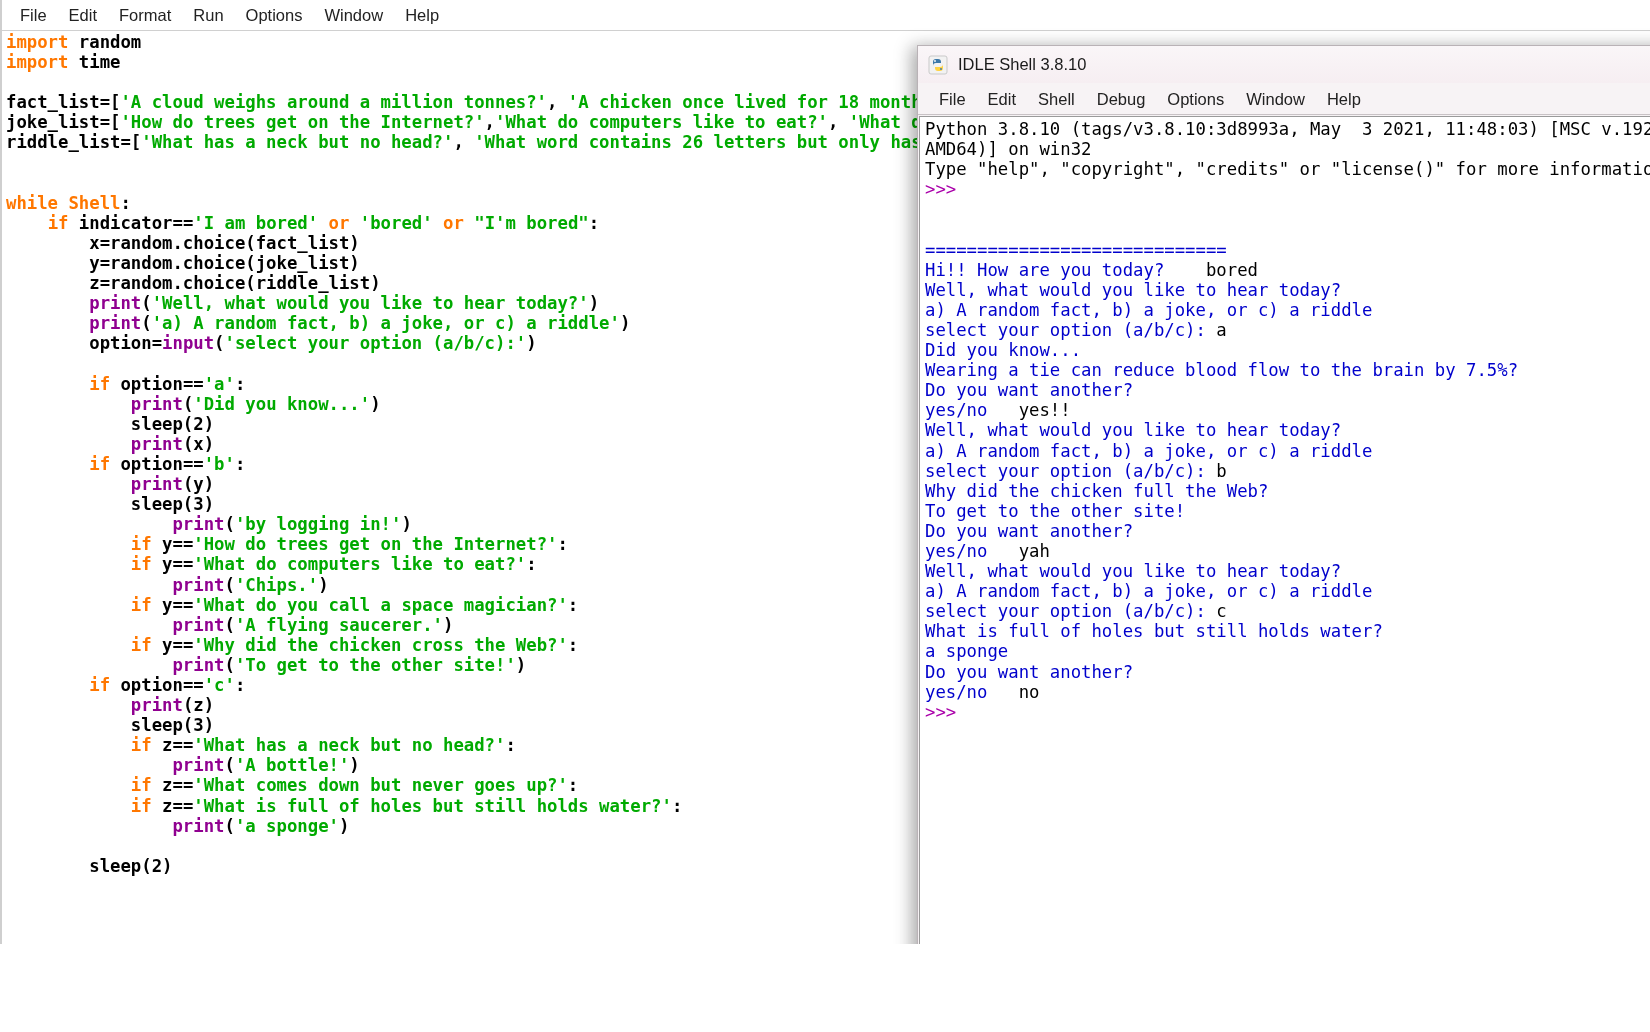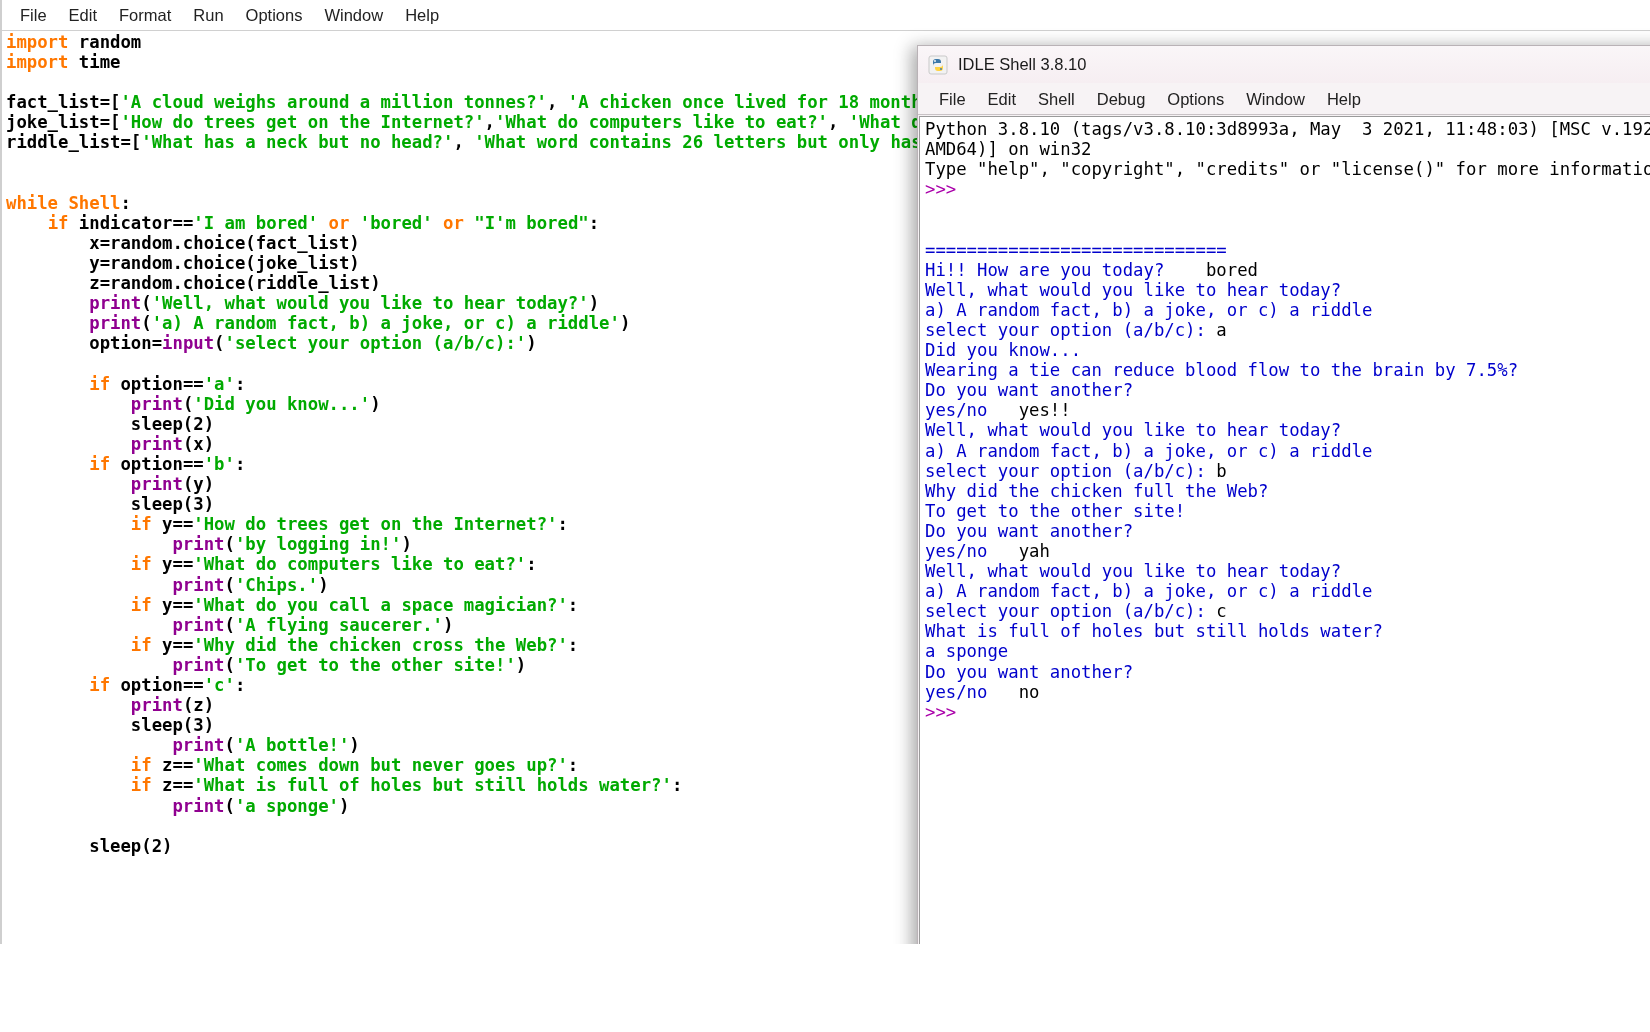--- a/index.html
+++ b/index.html
@@ -202,31 +202,32 @@
         <div class="code"><span class="pl">        </span><span class="bi">print</span><span class="pl">(</span><span class="str">'a) A random fact, b) a joke, or c) a riddle'</span><span class="pl">)</span></div>
         <div class="code"><span class="pl">        option=</span><span class="bi">input</span><span class="pl">(</span><span class="str">'select your option (a/b/c):'</span><span class="pl">)</span></div>
         <div class="code">&nbsp;</div>
         <div class="code"><span class="pl">        </span><span class="kw">if</span><span class="pl"> option==</span><span class="str">'a'</span><span class="pl">:</span></div>
         <div class="code"><span class="pl">            </span><span class="bi">print</span><span class="pl">(</span><span class="str">'Did you know...'</span><span class="pl">)</span></div>
         <div class="code"><span class="pl">            sleep(2)</span></div>
         <div class="code"><span class="pl">            </span><span class="bi">print</span><span class="pl">(x)</span></div>
         <div class="code"><span class="pl">        </span><span class="kw">if</span><span class="pl"> option==</span><span class="str">'b'</span><span class="pl">:</span></div>
         <div class="code"><span class="pl">            </span><span class="bi">print</span><span class="pl">(y)</span></div>
         <div class="code"><span class="pl">            sleep(3)</span></div>
+        <div class="code"><span class="pl">                </span><span class="bi">print</span><span class="pl">(</span><span class="str">'by logging in!'</span><span class="pl">)</span></div>
         <div class="code"><span class="pl">            </span><span class="kw">if</span><span class="pl"> y==</span><span class="str">'How do trees get on the Internet?'</span><span class="pl">:</span></div>
-        <div class="code"><span class="pl">                </span><span class="bi">print</span><span class="pl">(</span><span class="str">'by logging in!'</span><span class="pl">)</span></div>
         <div class="code"><span class="pl">            </span><span class="kw">if</span><span class="pl"> y==</span><span class="str">'What do computers like to eat?'</span><span class="pl">:</span></div>
         <div class="code"><span class="pl">                </span><span class="bi">print</span><span class="pl">(</span><span class="str">'Chips.'</span><span class="pl">)</span></div>
         <div class="code"><span class="pl">            </span><span class="kw">if</span><span class="pl"> y==</span><span class="str">'What do you call a space magician?'</span><span class="pl">:</span></div>
         <div class="code"><span class="pl">                </span><span class="bi">print</span><span class="pl">(</span><span class="str">'A flying saucerer.'</span><span class="pl">)</span></div>
         <div class="code"><span class="pl">            </span><span class="kw">if</span><span class="pl"> y==</span><span class="str">'Why did the chicken cross the Web?'</span><span class="pl">:</span></div>
         <div class="code"><span class="pl">                </span><span class="bi">print</span><span class="pl">(</span><span class="str">'To get to the other site!'</span><span class="pl">)</span></div>
         <div class="code"><span class="pl">        </span><span class="kw">if</span><span class="pl"> option==</span><span class="str">'c'</span><span class="pl">:</span></div>
         <div class="code"><span class="pl">            </span><span class="bi">print</span><span class="pl">(z)</span></div>
         <div class="code"><span class="pl">            sleep(3)</span></div>
+        <div class="code"><span class="pl">            </span><span class="kw">if</span><span class="pl"> z==</span><span class="str">'What has a neck but no head?'</span><span class="pl">:</span></div>
         <div class="code"><span class="pl">                </span><span class="bi">print</span><span class="pl">(</span><span class="str">'A bottle!'</span><span class="pl">)</span></div>
         <div class="code"><span class="pl">            </span><span class="kw">if</span><span class="pl"> z==</span><span class="str">'What comes down but never goes up?'</span><span class="pl">:</span></div>
         <div class="code"><span class="pl">            </span><span class="kw">if</span><span class="pl"> z==</span><span class="str">'What is full of holes but still holds water?'</span><span class="pl">:</span></div>
         <div class="code"><span class="pl">                </span><span class="bi">print</span><span class="pl">(</span><span class="str">'a sponge'</span><span class="pl">)</span></div>
         <div class="code">&nbsp;</div>
         <div class="code"><span class="pl">        sleep(2)</span></div>
       </div>
   </div>
 
   <div id="shell-window">

